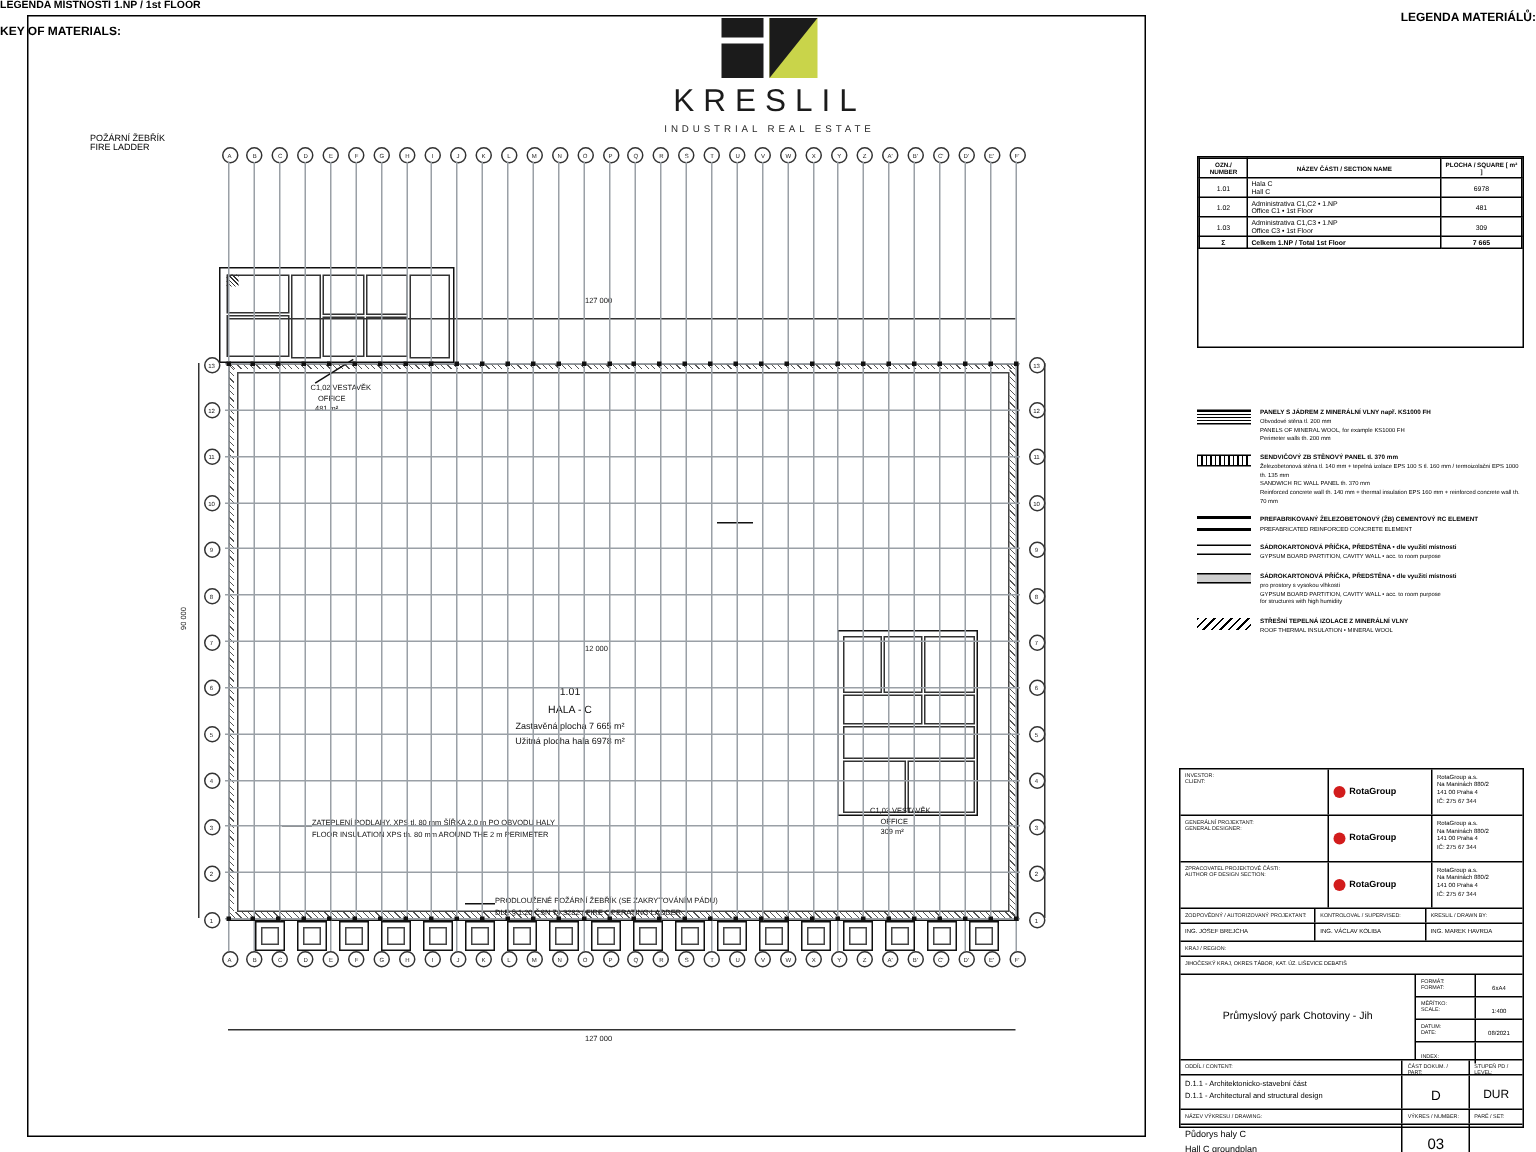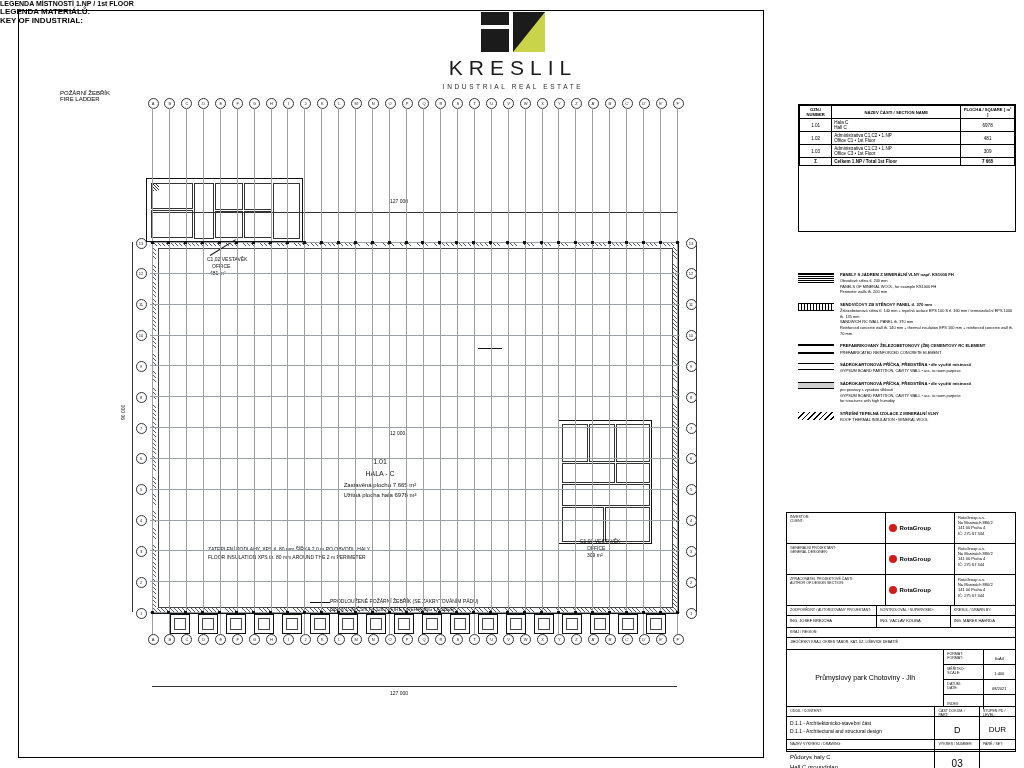--- a/index.html
+++ b/index.html
@@ -446,22 +446,22 @@
       </tr>
       <tr>
         <td class="c b">Σ</td>
         <td class="b">Celkem 1.NP / Total 1st Floor</td>
         <td class="c b">7 665</td>
       </tr>
     </tbody>
       </table>
   </div>
 
-  <div class="t8 b" style="left:798px;top:244px;">LEGENDA MATERIÁLŮ:</div>
-  <div class="t8 b" style="left:798px;top:256px;">KEY OF INDUSTRIAL:</div>
+  <div class="t8 b" style="left:798px;top:244px;text-align:right;">LEGENDA MATERIÁLŮ:</div>
+  <div class="t8 b" style="left:798px;top:256px;">KEY OF MATERIALS:</div>
 
   <div style="position:absolute;left:798px;top:272px;width:218px;">
 
     <div class="mat-row">
       <div class="mat-sym sym-panel" style="height:8px;"></div>
       <div class="mat-txt">
         <div class="hd">PANELY S JÁDREM Z MINERÁLNÍ VLNY např. KS1000 FH</div>
         <div>Obvodové stěna tl. 200 mm</div>
         <div>PANELS OF MINERAL WOOL, for example KS1000 FH</div>
         <div>Perimeter walls th. 200 mm</div>

